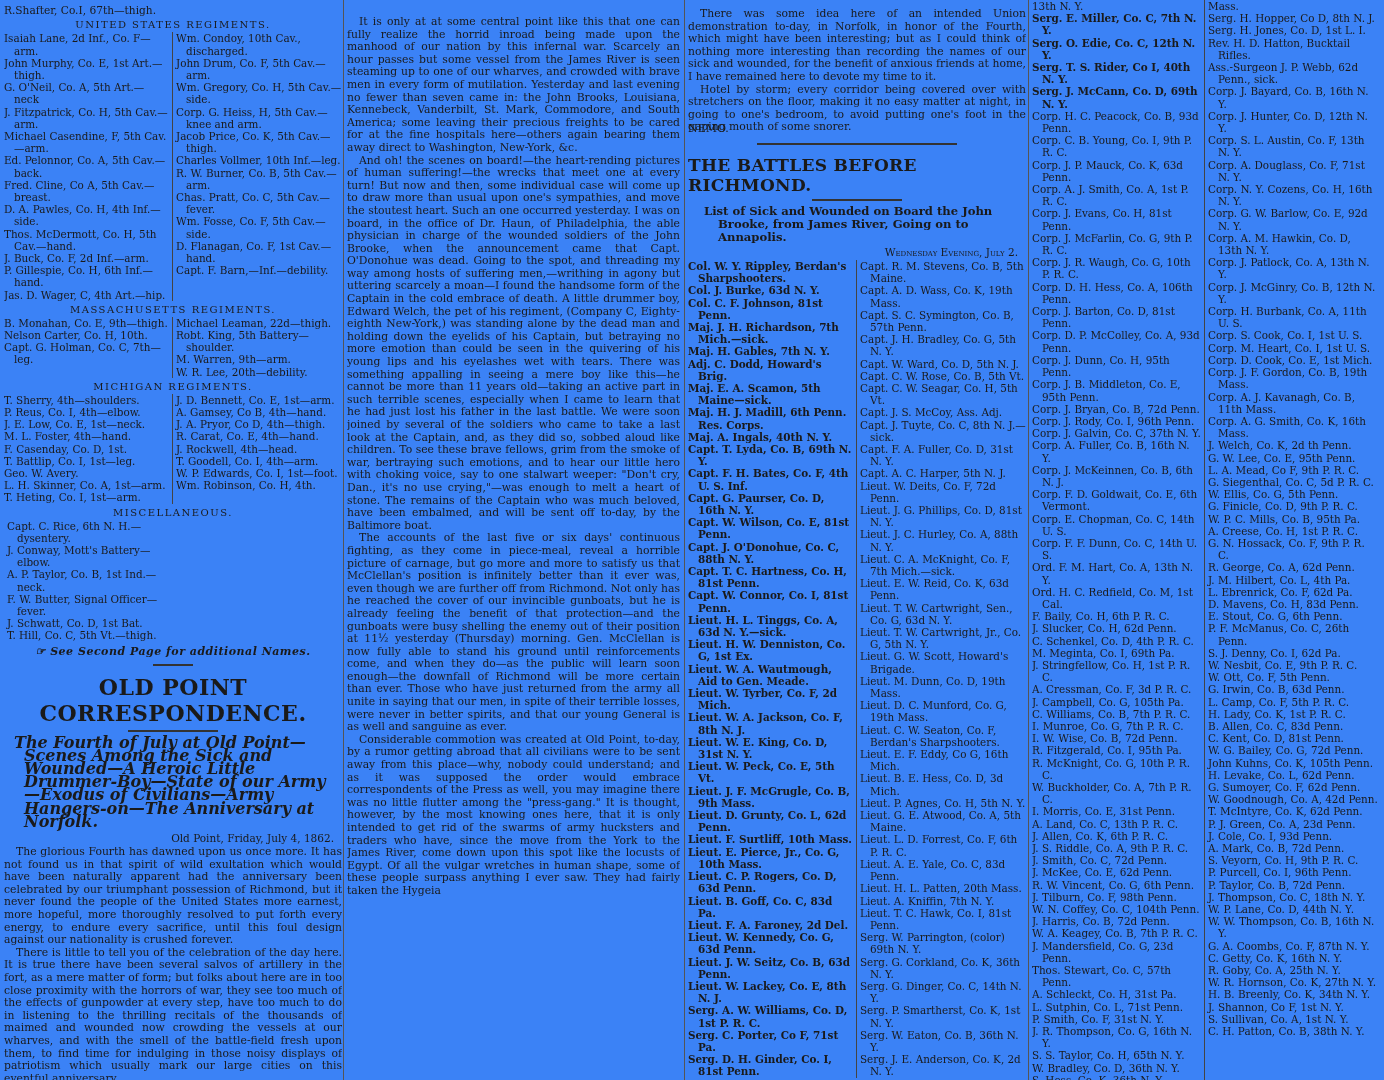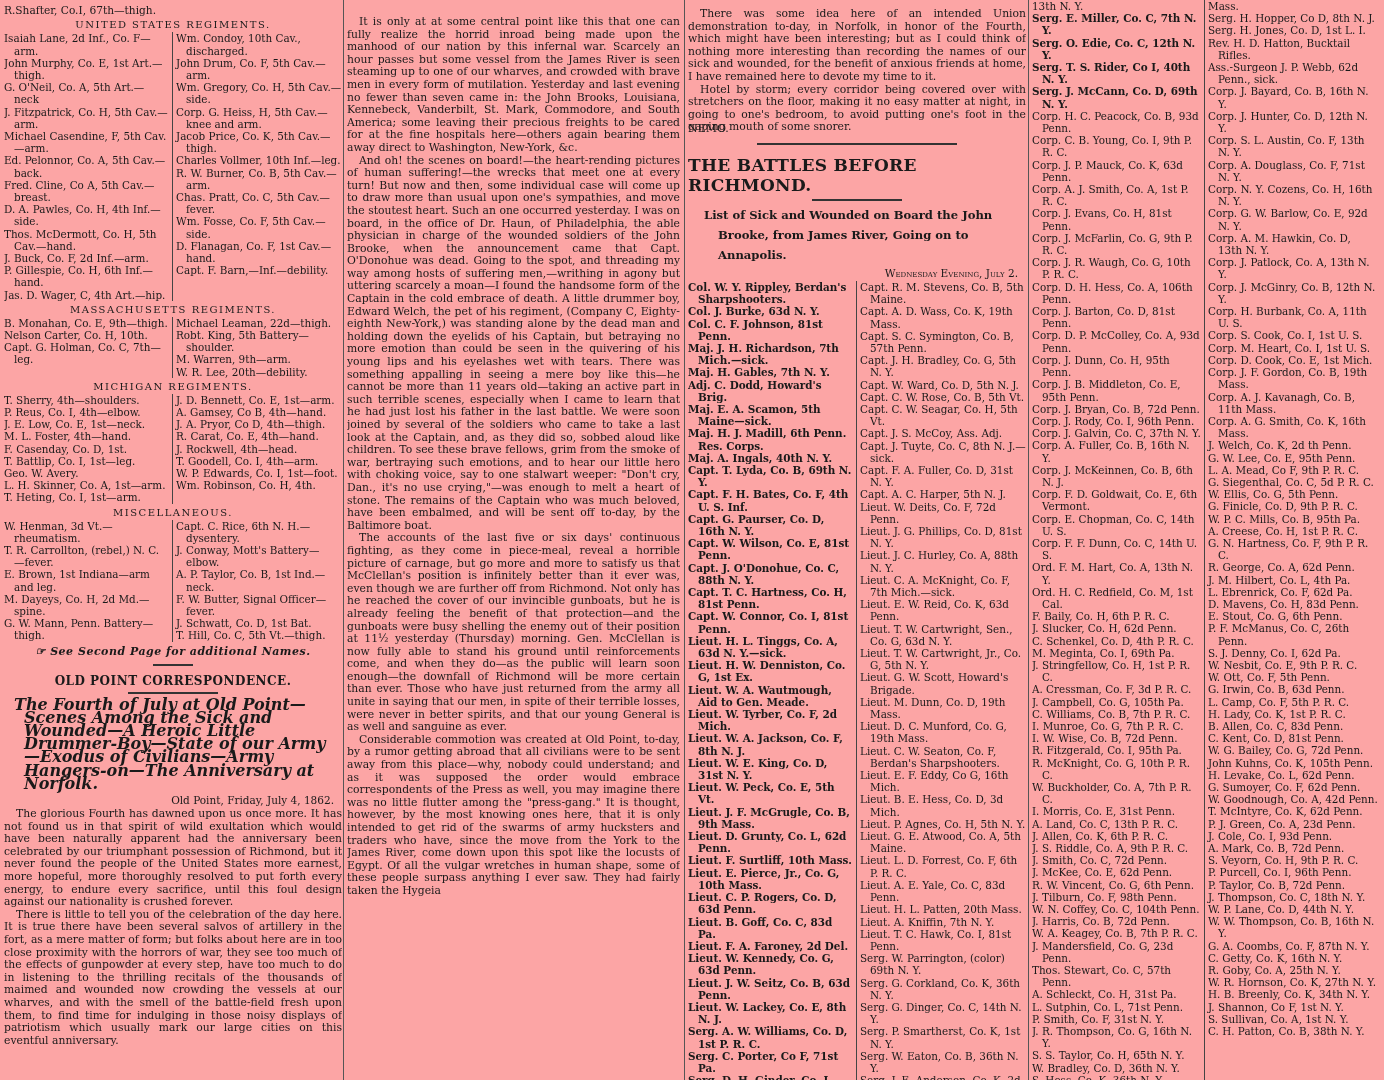--- a/index.html
+++ b/index.html
@@ -1,37 +1,37 @@
 <!DOCTYPE html>
 <html><head>
 <meta charset="utf-8">
 <style>
   html,body{margin:0;padding:0;background:#fff;}
   body{width:1384px;height:1080px;overflow:hidden;position:relative;font-family:"DejaVu Serif","Liberation Serif",serif;color:#1a1a1a;}
-  .page{position:absolute;left:0;top:0;width:1384px;height:1080px;background:#fca5a5;}
+  .page{position:absolute;left:0;top:0;width:1384px;height:1080px;background:#3b82f6;}
   .col{position:absolute;top:0;height:1080px;overflow:hidden;}
   .c1{left:4px;width:338px;}
   .c2{left:347px;width:333px;}
   .c3{left:688px;width:338px;}
   .c4{left:1032px;width:346px;}
   .vrule{position:absolute;top:0;width:1px;background:#555;}
   .line0{font-size:10.6px;line-height:12.3px;margin:4px 0 2px 0;}
   .sec{text-align:center;font-size:10px;letter-spacing:1.5px;margin:3px 0 1px 0;line-height:12px;}
   .pair{display:flex;}
   .pair>.l{width:50%;padding-right:3px;border-right:1px solid #444;box-sizing:border-box;}
   .pair>.r{width:50%;padding-left:3px;box-sizing:border-box;}
   .entry{text-indent:-10px;padding-left:10px;font-size:10.4px;line-height:12.2px;}
-  .big-head{text-align:center;font-weight:bold;font-size:12px;letter-spacing:0.5px;margin:8px 0 4px 0;}
+  .big-head{text-align:center;font-weight:bold;font-size:22px;letter-spacing:0.5px;margin:8px 0 4px 0;}
   .dash{width:90px;height:2px;background:#333;margin:4px auto;}
   .sub-head{font-weight:bold;font-style:italic;font-size:16px;line-height:13.2px;text-indent:-10px;padding-left:20px;padding-right:4px;margin:4px 0;}
   .dateline{text-align:right;font-size:10.5px;margin:2px 8px 2px 0;}
   p.para{margin:0;text-indent:12px;text-align:justify;font-size:10.8px;line-height:12.6px;}
   .sig{text-align:left;padding-right:30px;font-size:11px;margin-top:-12px;}
   .head-rich{font-weight:bold;font-size:17px;text-align:left;letter-spacing:0.3px;margin:10px 0 4px 0;}
-  .list-head{font-weight:bold;font-size:11.6px;line-height:20px;text-indent:-14px;padding-left:30px;padding-right:4px;}
+  .list-head{font-weight:bold;font-size:11.6px;line-height:13px;text-indent:-14px;padding-left:30px;padding-right:4px;}
   .bold-entry{font-weight:bold;}
   .small-caps{font-variant:small-caps;}
   .hand{font-size:11px;}
 </style>
 </head>
 <body>
 
 <div class="page">
 
   <div class="col c1">
@@ -100,27 +100,20 @@
             <div class="entry">J. A. Pryor, Co D, 4th—thigh.</div>
             <div class="entry">R. Carat, Co. E, 4th—hand.</div>
             <div class="entry">J. Rockwell, 4th—head.</div>
             <div class="entry">T. Goodell, Co. I, 4th—arm.</div>
             <div class="entry">W. P. Edwards, Co. I, 1st—foot.</div>
             <div class="entry">Wm. Robinson, Co. H, 4th.</div>
           </div>
         </div>
         <div class="sec">MISCELLANEOUS.</div>
         <div class="pair">
-          <div class="l">
-            <div class="entry">W. Henman, 3d Vt.—rheumatism.</div>
-            <div class="entry">T. R. Carrollton, (rebel,) N. C.—fever.</div>
-            <div class="entry">E. Brown, 1st Indiana—arm and leg.</div>
-            <div class="entry">M. Dayeys, Co. H, 2d Md.—spine.</div>
-            <div class="entry">G. W. Mann, Penn. Battery—thigh.</div>
-          </div>
           <div class="r">
             <div class="entry">Capt. C. Rice, 6th N. H.—dysentery.</div>
             <div class="entry">J. Conway, Mott's Battery—elbow.</div>
             <div class="entry">A. P. Taylor, Co. B, 1st Ind.—neck.</div>
             <div class="entry">F. W. Butter, Signal Officer—fever.</div>
             <div class="entry">J. Schwatt, Co. D, 1st Bat.</div>
             <div class="entry">T. Hill, Co. C, 5th Vt.—thigh.</div>
           </div>
         </div>
       </div>
@@ -324,21 +317,21 @@
           <div class="entry">Corp. A. J. Kavanagh, Co. B, 11th Mass.</div>
           <div class="entry">Corp. A. G. Smith, Co. K, 16th Mass.</div>
           <div class="entry">J. Welch, Co. K, 2d th Penn.</div>
           <div class="entry">G. W. Lee, Co. E, 95th Penn.</div>
           <div class="entry">L. A. Mead, Co F, 9th P. R. C.</div>
           <div class="entry">G. Siegenthal, Co. C, 5d P. R. C.</div>
           <div class="entry">W. Ellis, Co. G, 5th Penn.</div>
           <div class="entry">G. Finicle, Co. D, 9th P. R. C.</div>
           <div class="entry">W. P. C. Mills, Co. B, 95th Pa.</div>
           <div class="entry">A. Creese, Co. H, 1st P. R. C.</div>
-          <div class="entry">G. N. Hartness, Co. F, 9th P. R. C.</div>
+          <div class="entry">G. N. Hossack, Co. F, 9th P. R. C.</div>
           <div class="entry">R. George, Co. A, 62d Penn.</div>
           <div class="entry">J. M. Hilbert, Co. L, 4th Pa.</div>
           <div class="entry">L. Ebrenrick, Co. F, 62d Pa.</div>
           <div class="entry">D. Mavens, Co. H, 83d Penn.</div>
           <div class="entry">E. Stout, Co. G, 6th Penn.</div>
           <div class="entry">P. F. McManus, Co. C, 26th Penn.</div>
           <div class="entry">S. J. Denny, Co. I, 62d Pa.</div>
           <div class="entry">W. Nesbit, Co. E, 9th P. R. C.</div>
           <div class="entry">W. Ott, Co. F, 5th Penn.</div>
           <div class="entry">G. Irwin, Co. B, 63d Penn.</div>

